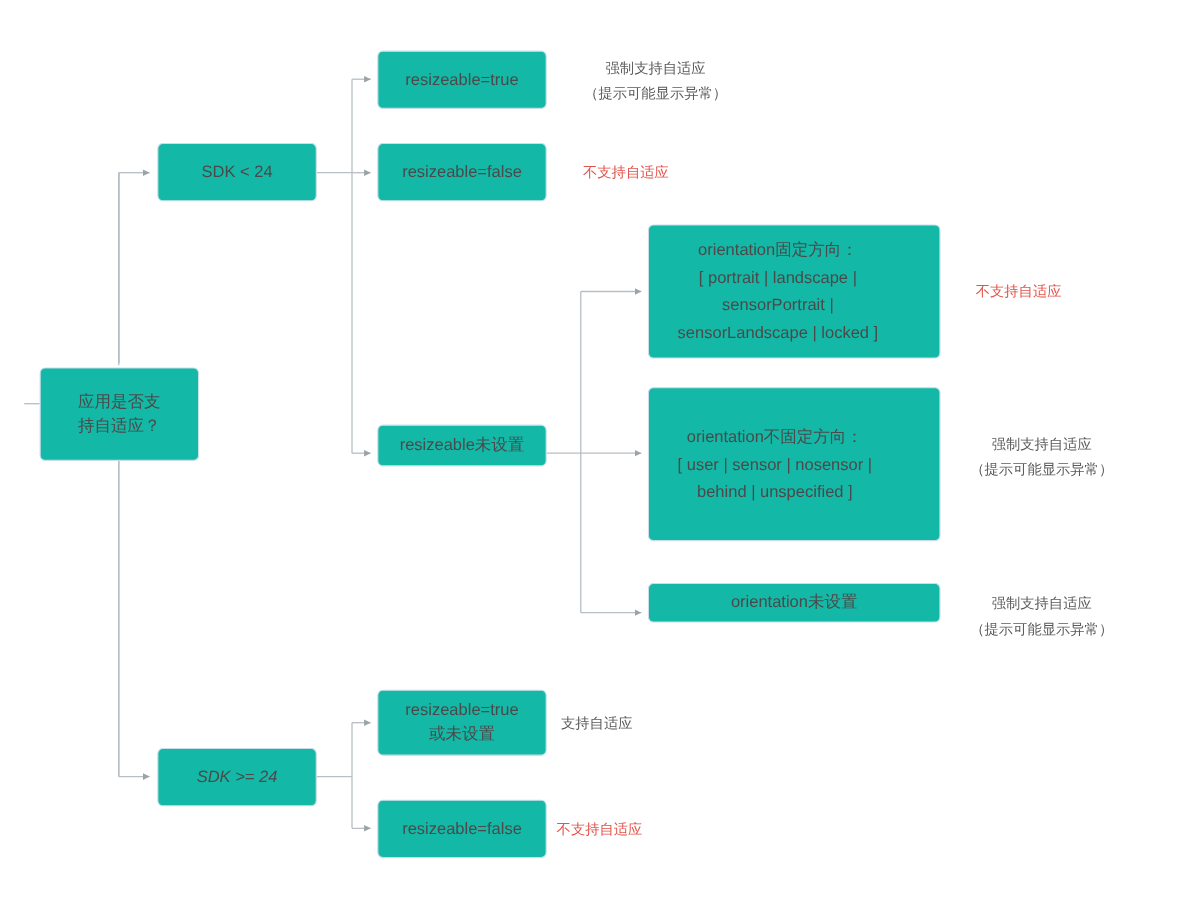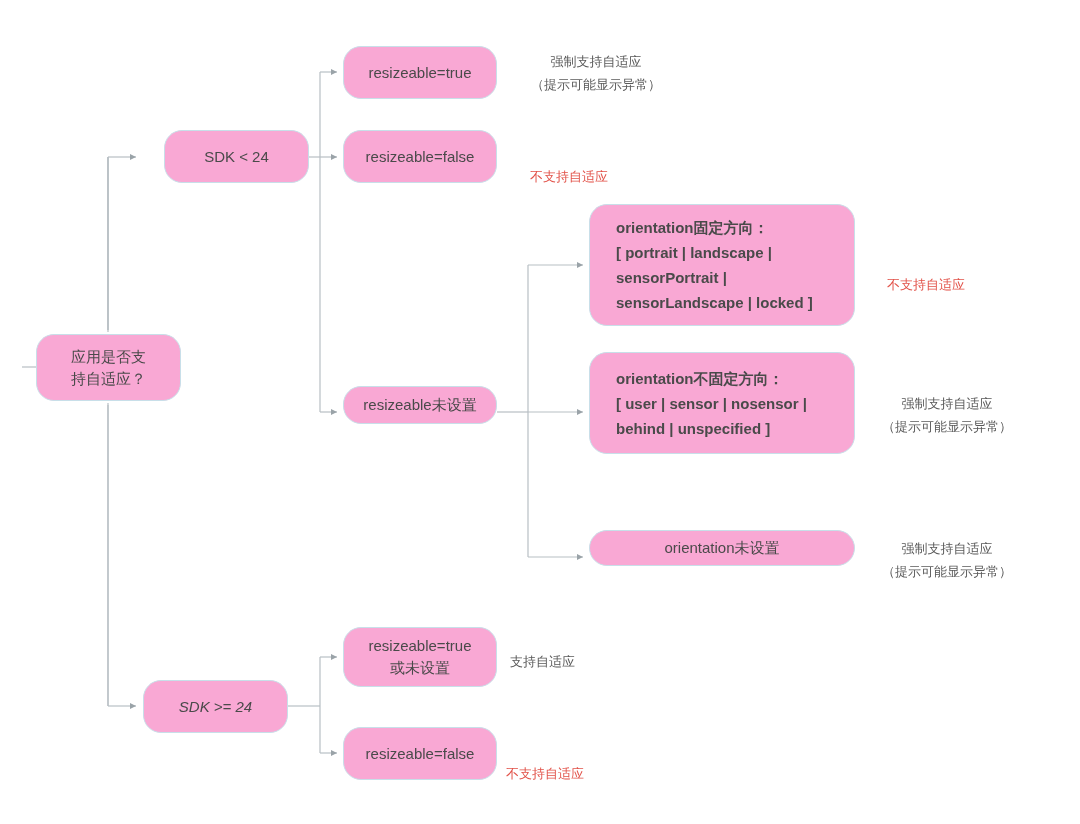--- a/index.html
+++ b/index.html
@@ -21,54 +21,52 @@
     position: absolute;
     left: 0;
     top: 0;
     width: 1080px;
     height: 824px;
     pointer-events: none;
   }
   .node {
     position: absolute;
     box-sizing: border-box;
-    background: #f9a8d4;
+    background: #14b8a6;
     border: 1px solid #c8dfe9;
-    border-radius: 18px;
+    border-radius: 5px;
     color: #4a4a4a;
     font-size: 15px;
     line-height: 22px;
     display: flex;
     align-items: center;
     justify-content: center;
     text-align: center;
     white-space: pre-line;
   }
   .node.left-align {
     justify-content: flex-start;
-    text-align: left;
+    text-align: center;
     padding-left: 26px;
     line-height: 25px;
-    font-weight: bold;
   }
   .label {
     position: absolute;
     box-sizing: border-box;
     color: #5a5a5a;
     font-size: 13px;
     line-height: 23px;
     white-space: pre-line;
     text-align: center;
   }
   .label.red {
     color: #e2534a;
   }
   .label.left {
     text-align: left;
-    margin-top: 20px;
   }
 </style>
 </head>
 <body>
 
 <div id="canvas">
 
   <svg class="edges" viewBox="0 0 1080 824" xmlns="http://www.w3.org/2000/svg">
     <defs>
       <marker id="arrow" markerWidth="7" markerHeight="7" refX="6" refY="3" orient="auto" markerUnits="userSpaceOnUse">
@@ -104,39 +102,39 @@
       <path d="M528,412 L583,412" marker-end="url(#arrow)"></path>
       <path d="M528,557 L583,557" marker-end="url(#arrow)"></path>
 
       <path d="M288,706 L320,706"></path>
       <path d="M320,657 L320,753"></path>
       <path d="M320,657 L337,657" marker-end="url(#arrow)"></path>
       <path d="M320,753 L337,753" marker-end="url(#arrow)"></path>
     </g>
   </svg>
 
-  <div class="node" style="left:36px; top:334px; width:145px; height:67px;">应用是否支
+  <div class="node" style="left:36px; top:334px; width:145px; height:85px;">应用是否支
 持自适应？</div>
 
-  <div class="node" style="left:143px; top:130px; width:145px; height:53px;margin-left:21px;">SDK &lt; 24</div>
+  <div class="node" style="left:143px; top:130px; width:145px; height:53px;">SDK &lt; 24</div>
 
   <div class="node" style="left:143px; top:680px; width:145px; height:53px;font-style:italic;">SDK &gt;= 24</div>
 
   <div class="node" style="left:343px; top:46px; width:154px; height:53px;">resizeable=true</div>
 
   <div class="node" style="left:343px; top:130px; width:154px; height:53px;">resizeable=false</div>
 
   <div class="node" style="left:343px; top:386px; width:154px; height:38px;">resizeable未设置</div>
 
   <div class="node left-align" style="left:589px; top:204px; width:266px; height:122px;">orientation固定方向：
 [ portrait | landscape |
 sensorPortrait |
 sensorLandscape | locked ]</div>
 
-  <div class="node left-align" style="left:589px; top:352px; width:266px; height:102px;">orientation不固定方向：
+  <div class="node left-align" style="left:589px; top:352px; width:266px; height:140px;">orientation不固定方向：
 [ user | sensor | nosensor |
 behind | unspecified ]</div>
 
   <div class="node" style="left:589px; top:530px; width:266px; height:36px;">orientation未设置</div>
 
   <div class="node" style="left:343px; top:627px; width:154px; height:60px;">resizeable=true
 或未设置</div>
 
   <div class="node" style="left:343px; top:727px; width:154px; height:53px;">resizeable=false</div>
 
@@ -146,17 +144,17 @@
   <div class="label red left" style="left:530px; top:145px; width:160px;">不支持自适应</div>
 
   <div class="label red left" style="left:887px; top:253px; width:160px;">不支持自适应</div>
 
   <div class="label" style="left:862px; top:392px; width:170px;">强制支持自适应
 （提示可能显示异常）</div>
 
   <div class="label" style="left:862px; top:537px; width:170px;">强制支持自适应
 （提示可能显示异常）</div>
 
-  <div class="label left" style="left:510px; top:630px; width:160px;">支持自适应</div>
+  <div class="label left" style="left:510px; top:646px; width:160px;">支持自适应</div>
 
   <div class="label red left" style="left:506px; top:742px; width:160px;">不支持自适应</div>
 
 </div>
 
 </body></html>

